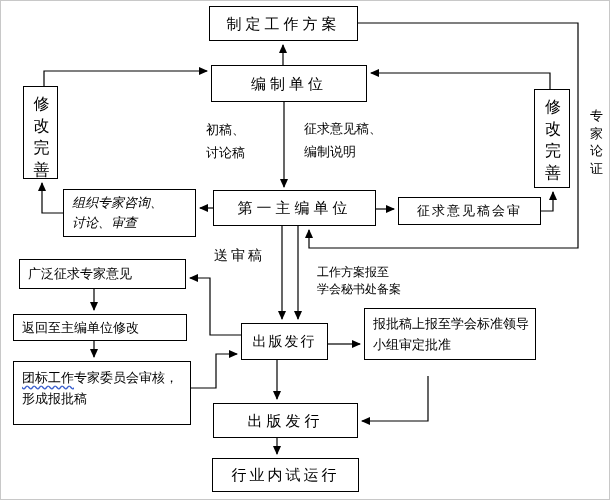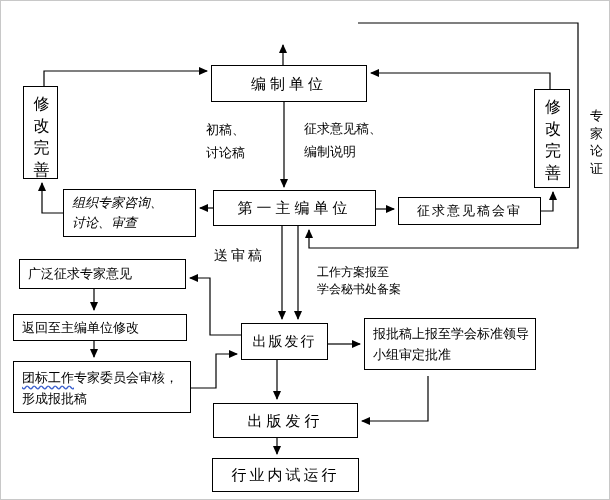--- a/index.html
+++ b/index.html
@@ -38,23 +38,23 @@
   
   #b-plan      {left:208px;top:5px;  width:149px;height:35px;}
   #b-compile   {left:210px;top:64px; width:156px;height:37px;}
   #b-revL      {left:22px; top:85px; width:35px; height:93px;}
   #b-revR      {left:533px;top:88px; width:36px; height:99px;}
   #b-consult   {left:62px; top:188px;width:133px;height:48px;line-height:20px;font-style:italic;}
   #b-chief     {left:212px;top:189px;width:163px;height:36px;}
   #b-review    {left:397px;top:196px;width:143px;height:28px;letter-spacing:2px;}
   #b-solicit   {left:18px; top:258px;width:167px;height:30px;}
   #b-return    {left:12px; top:313px;width:174px;height:27px;}
-  #b-committee {left:12px; top:360px;width:178px;height:52px;line-height:21px;display:block;padding:5px 8px;}
+  #b-committee {left:12px; top:360px;width:178px;height:64px;line-height:21px;display:block;padding:5px 8px;}
   #b-secretariat{left:240px;top:322px;width:87px;height:37px;font-size:14px;letter-spacing:2px;}
-  #b-approval  {left:363px;top:317px;width:172px;height:52px;line-height:21px;}
+  #b-approval  {left:363px;top:307px;width:172px;height:52px;line-height:21px;}
   #b-publish   {left:212px;top:402px;width:145px;height:35px;}
   #b-trial     {left:211px;top:457px;width:147px;height:34px;letter-spacing:3px;}
   
   #l-first    {left:205px;top:117px;}
   #l-opinion  {left:303px;top:116px;}
   #l-submit   {left:213px;top:243px;font-size:14px;letter-spacing:3px;}
   #l-filing   {left:316px;top:263px;font-size:12px;line-height:17px;}
   #l-expert   {left:589px;top:106px;width:15px;word-break:break-all;line-height:17.5px;white-space:normal;}
 </style>
 </head>
@@ -84,20 +84,21 @@
       <path d="M93,288 L93,309" marker-end="url(#ah)"></path>
       <path d="M93,340 L93,356" marker-end="url(#ah)"></path>
       <path d="M190,387 L215,387 L215,353 L236,353" marker-end="url(#ah)"></path>
       <path d="M327,343 L359,343" marker-end="url(#ah)"></path>
       <path d="M427,375 L427,420 L361,420" marker-end="url(#ah)"></path>
       <path d="M276,359 L276,398" marker-end="url(#ah)"></path>
       <path d="M276,437 L276,453" marker-end="url(#ah)"></path>
     </g>
   </svg>
 
+  <div class="box big" id="b-plan">制定工作方案</div>
   <div class="box big" id="b-compile">编制单位</div>
 
   <div class="box vtext" id="b-revL">
     <span class="vinner">修改完善</span>
   </div>
   <div class="box vtext" id="b-revR">
     <span class="vinner">修改完善</span>
   </div>
 
   <div class="box left-align" id="b-consult">组织专家咨询、

